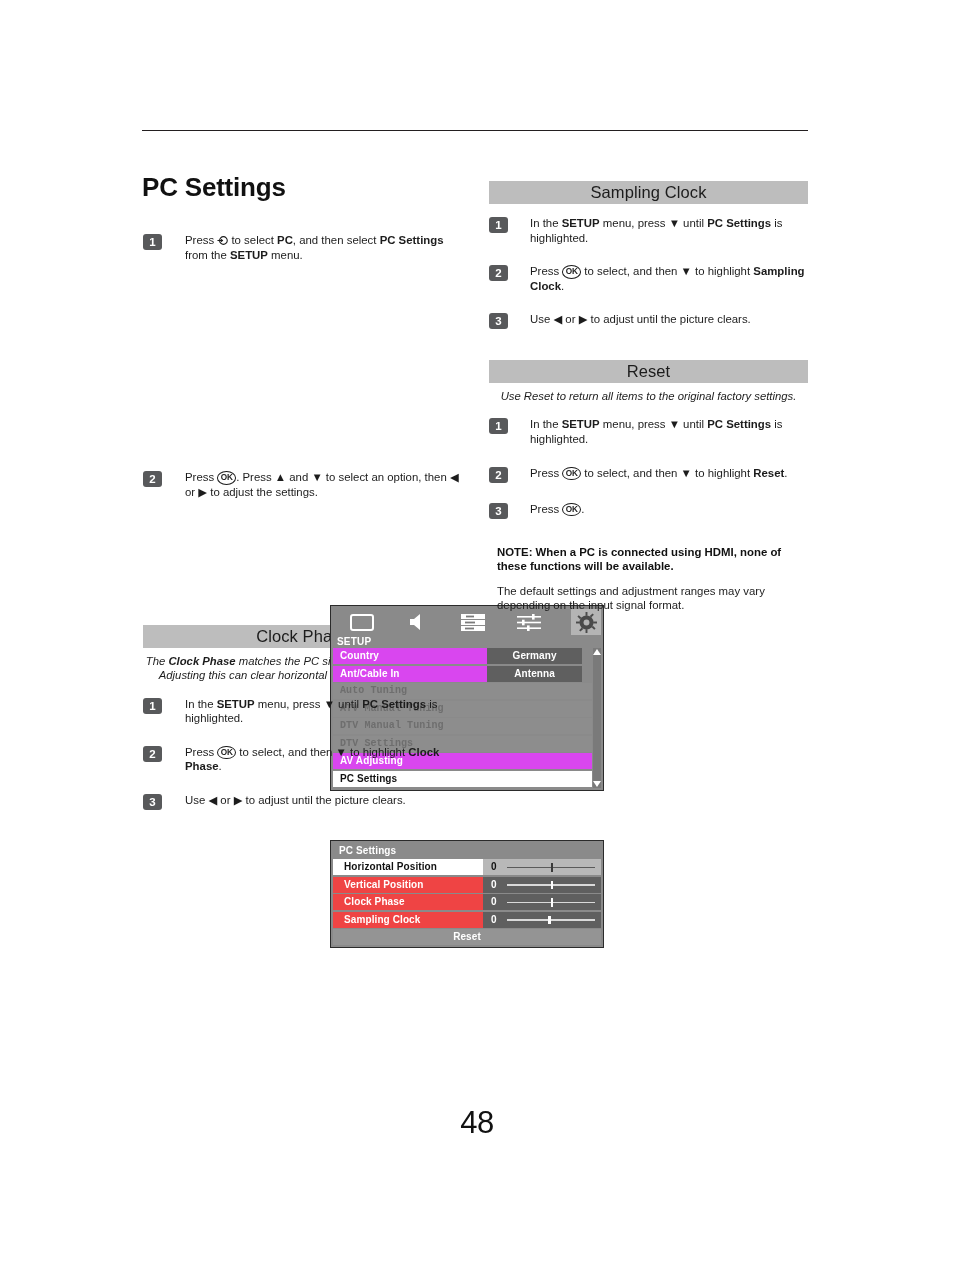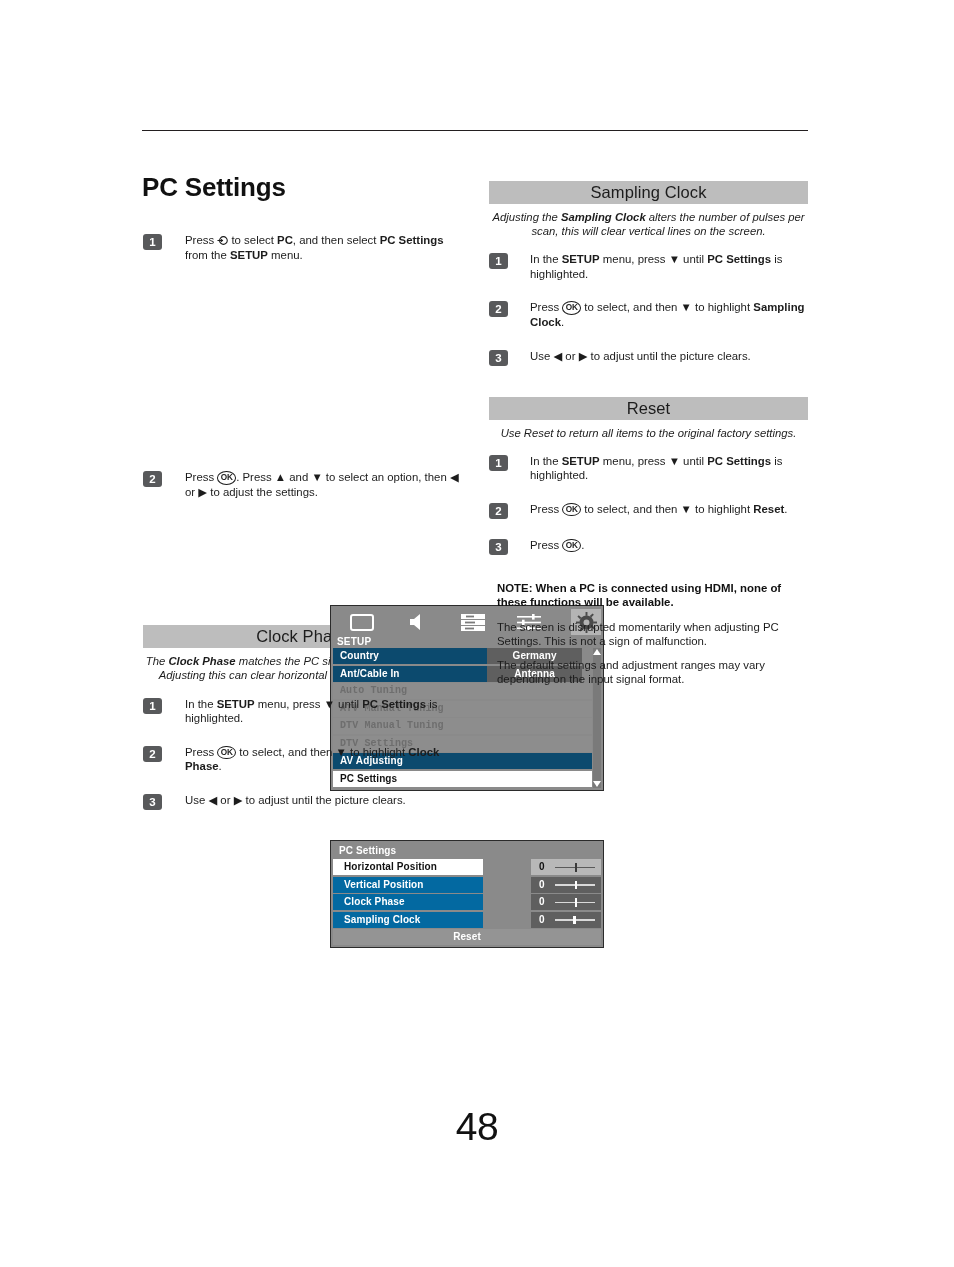--- a/index.html
+++ b/index.html
@@ -176,21 +176,21 @@
     display: flex;
     height: 16px;
     margin-bottom: 1.5px;
     align-items: center;
     font-size: 10px;
     font-weight: bold;
     letter-spacing: 0.1px;
   }
   .osd-row .name {
     flex: 0 0 57.5%;
-    background: #0c4a6e;
+    background: #d946ef;
     color: #ffffff;
     height: 16px;
     line-height: 16px;
     padding-left: 7px;
   }
   .osd-row .val {
     flex: 1 1 auto;
     background: #5f5f5f;
     color: #ffffff;
     height: 16px;
@@ -234,25 +234,24 @@
     padding: 2px 0 3px 6px;
     letter-spacing: 0.1px;
   }
   .pc-row {
     display: flex;
     height: 16px;
     margin-bottom: 1.5px;
     font-size: 10px;
     font-weight: bold;
     letter-spacing: 0.1px;
-    gap: 48px;
   }
   .pc-row .pname {
     flex: 0 0 56%;
-    background: #0369a1;
+    background: #ef4444;
     color: #ffffff;
     line-height: 16px;
     padding-left: 11px;
   }
   .pc-row .pval {
     flex: 1 1 auto;
     background: #5f5f5f;
     color: #ffffff;
     line-height: 16px;
     position: relative;
@@ -303,21 +302,21 @@
     color: #1c1c1c;
     margin: 0 0 9px 0;
   }
 
   
   .pagenum {
     position: absolute;
     left: 0; top: 1105px;
     width: 954px;
     text-align: center;
-    font-size: 39px;
+    font-size: 31px;
     color: #111;
     letter-spacing: -0.5px;
   }
 </style>
 </head>
 <body>
 
 <div class="page">
 
   <div class="runhead">
@@ -510,21 +509,20 @@
     </div>
 
   </div>
 
   <div class="col-right rcol">
 
     <div class="sec-bar">
       <span>Sampling Clock</span>
     </div>
 
-    <div class="intro"><span>Adjusting the </span><b>Sampling Clock</b><span> alters the number of pulses per scan, this will clear vertical lines on the screen.</span></div>
 
     <div style="height:6px"></div>
 
     <div class="step">
       <div class="step-num">1</div>
       <div class="step-body"><span>In the </span><b>SETUP</b><span> menu, press ▼ until </span><b>PC Settings</b><span> is highlighted.</span></div>
     </div>
 
     <div style="height:9px"></div>
 
@@ -564,21 +562,20 @@
 
     <div style="height:9px"></div>
 
     <div class="step">
       <div class="step-num">3</div>
       <div class="step-body"><span>Press </span><span class="okbtn">OK</span><span>.</span></div>
     </div>
 
     <div class="note-block">
       <p class="note-bold">NOTE: When a PC is connected using HDMI, none of these functions will be available.</p>
-      <p class="note-p">The screen is disrupted momentarily when adjusting PC Settings. This is not a sign of malfunction.</p>
       <p class="note-p">The default settings and adjustment ranges may vary depending on the input signal format.</p>
     </div>
 
   </div>
 
   <div class="pagenum">48</div>
 
 </div>
 
 </body></html>

